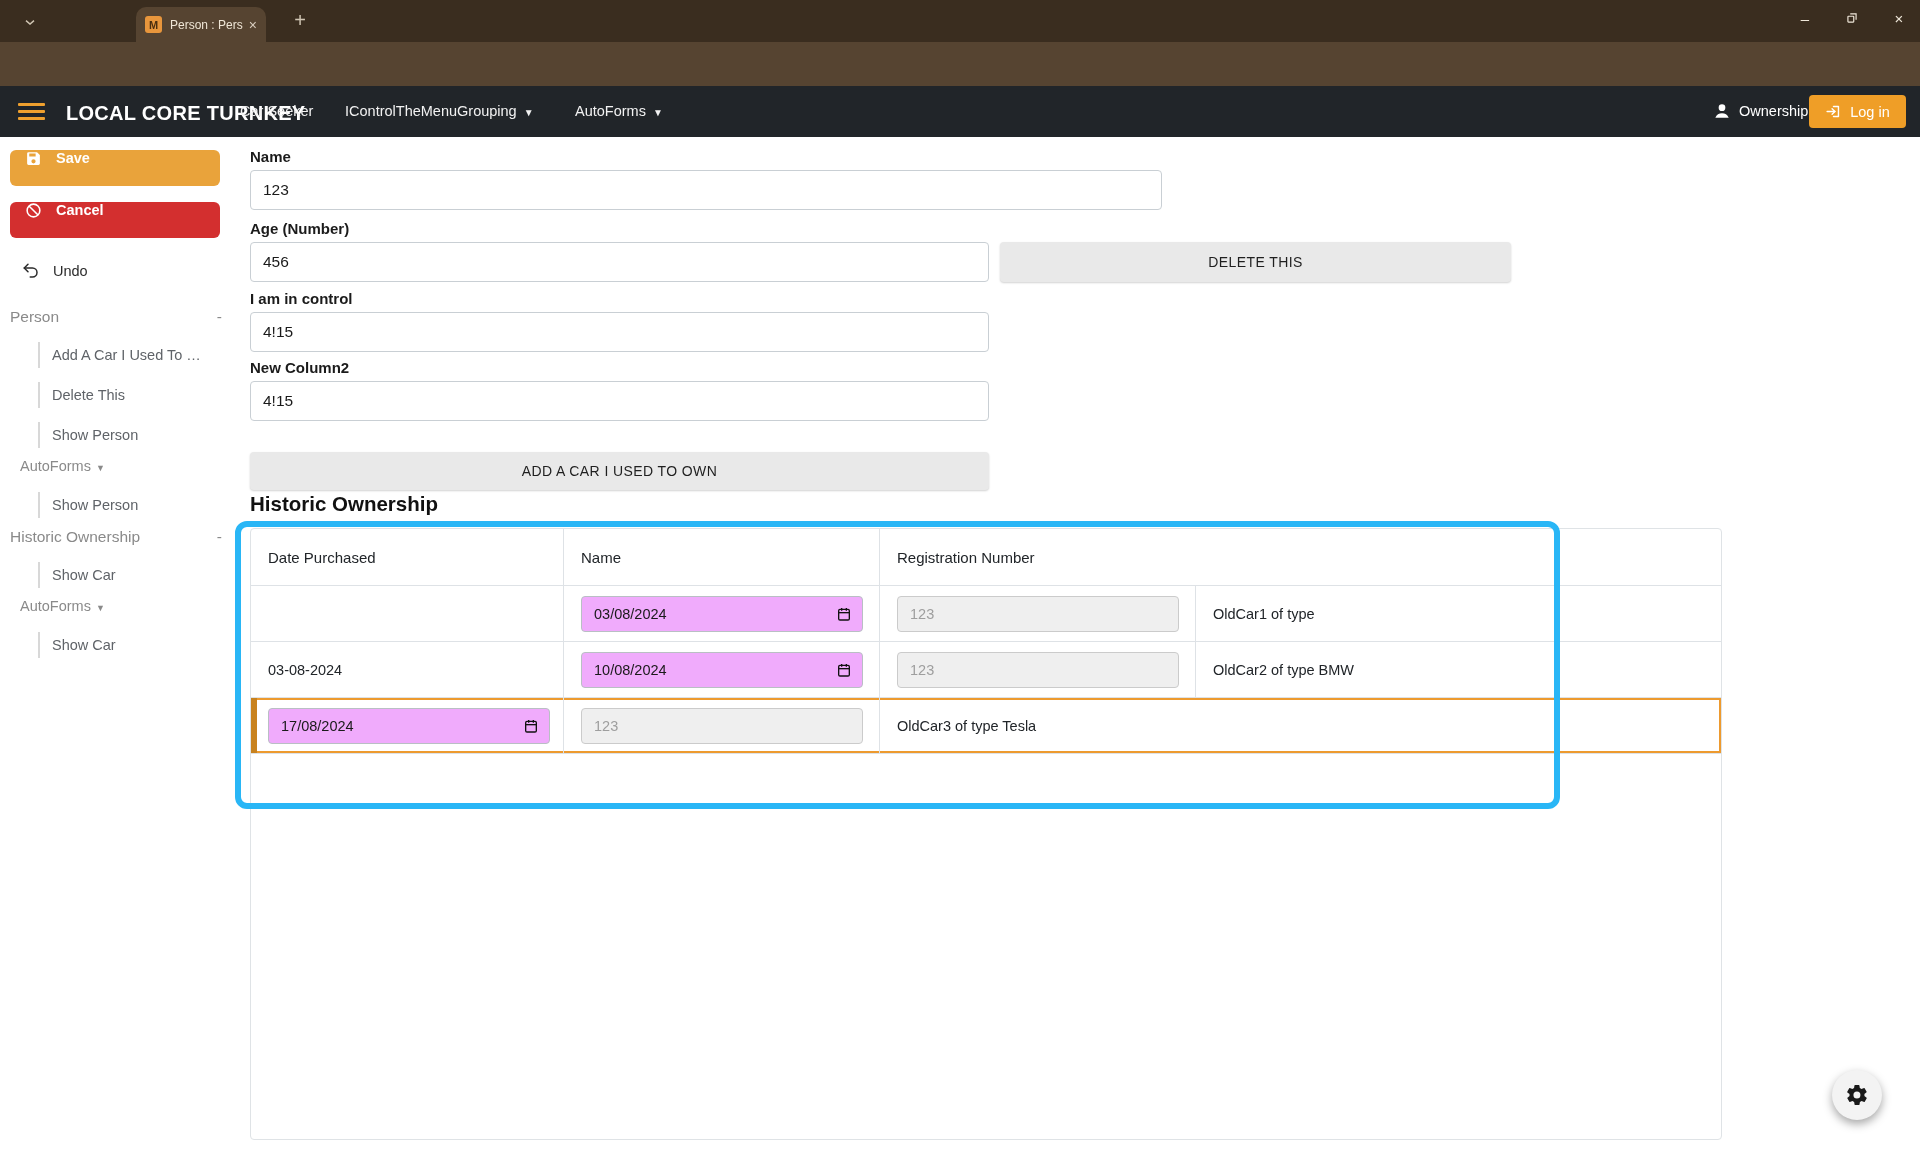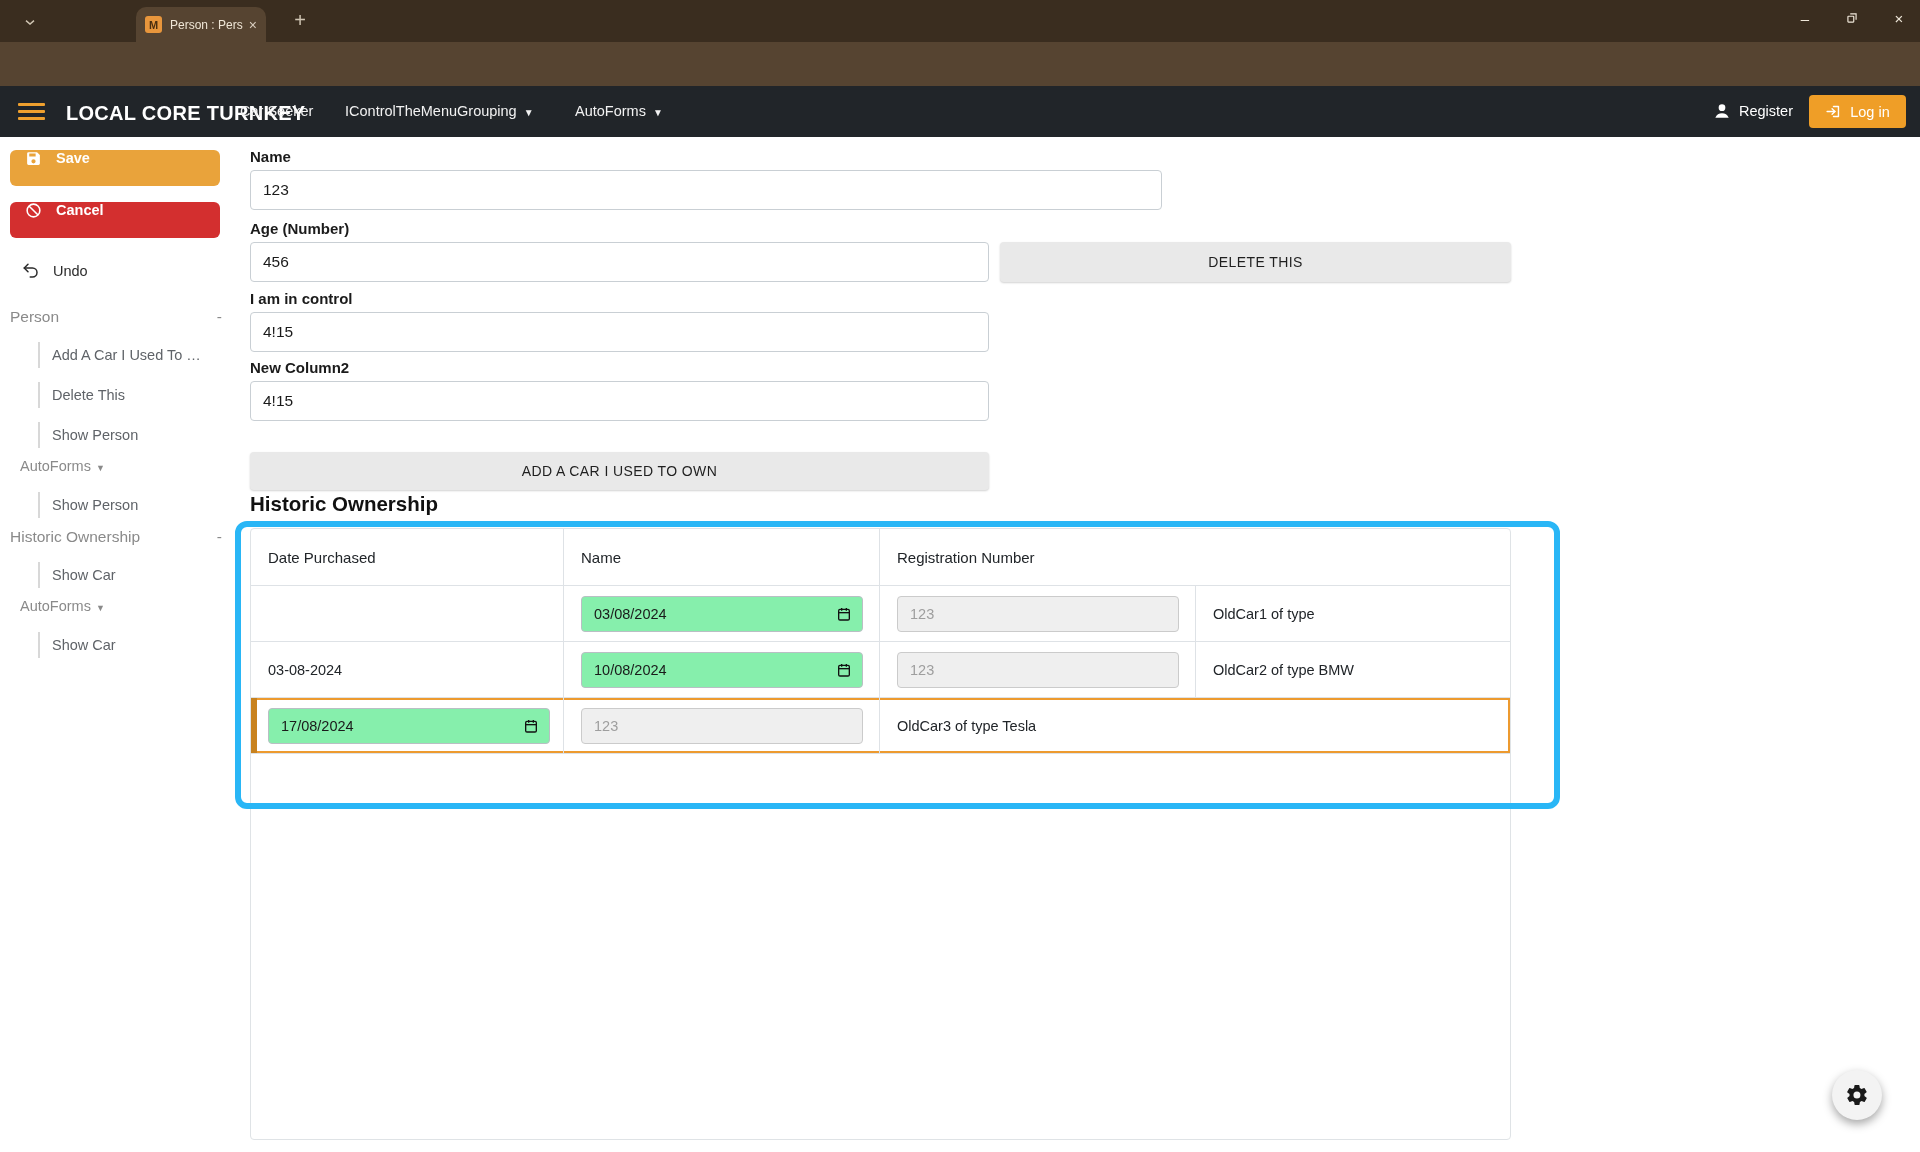--- a/index.html
+++ b/index.html
@@ -59,32 +59,32 @@
   
   .flabel { position:absolute; font-size:15px; font-weight:bold; color:#1b1b1b; }
   .finput { position:absolute; height:40px; border:1px solid #c9cfd4; border-radius:4px;
     padding:0 12px; font-size:15.5px; color:#1a1a1a; background:#fff; font-family:"Liberation Sans",sans-serif; }
   .gray-btn { position:absolute; background:#E9E9E9; border:none; border-radius:4px; color:#1f1f1f;
     font-size:14px; font-weight:500; letter-spacing:.4px; box-shadow:0 1px 2px rgba(0,0,0,.18);
     font-family:"Liberation Sans",sans-serif; }
   .section-title { position:absolute; left:250px; top:492px; font-size:20.5px; font-weight:bold; color:#111; }
 
   
-  .card { position:absolute; left:250px; top:528px; width:1261px; height:612px; background:#fff;
+  .card { position:absolute; left:250px; top:528px; width:1472px; height:612px; background:#fff;
     border:1px solid #dfe3e6; border-radius:4px; }
   .cyan-box { position:absolute; left:235px; top:521px; width:1325px; height:288px;
     border:6px solid #29B6F6; border-radius:12px; pointer-events:none; }
   .trow { display:grid; grid-template-columns:313px 316px 316px 315px; position:relative; }
   .thead { height:57px; border-bottom:1px solid #dee2e6; }
   .tdata { height:56px; border-bottom:1px solid #dee2e6; }
   .cell { display:flex; align-items:center; padding-left:17px; font-size:14.5px; color:#212529;
     border-right:1px solid #dee2e6; overflow:hidden;}
   .cell:last-child { border-right:none; }
   .thead .cell { font-weight:500; font-size:15px; }
-  .date-input { width:282px; height:36px; border:1px solid #b9bfc4; border-radius:4px; background:#86efac;
+  .date-input { width:282px; height:36px; border:1px solid #b9bfc4; border-radius:4px; background:#f0abfc;
     display:flex; align-items:center; padding:0 10px 0 12px; font-size:14.5px; color:#1a1a1a; }
   .date-input span { flex:1; }
   .ro-input { width:282px; height:36px; border:1px solid #cbcbcb; border-radius:4px; background:#efefef;
     color:#9e9e9e; font-size:14.5px; padding:0 12px; font-family:"Liberation Sans",sans-serif; }
   .hl { box-shadow:inset 0 0 0 2px #ED9A2F; }
   .hl::before { content:""; position:absolute; left:0; top:0; width:6px; height:100%; background:#C8821F; }
 
   
   .fab { position:absolute; left:1832px; top:1070px; width:50px; height:50px; border-radius:50%;
     background:#f3f3f3; box-shadow:0 4px 10px rgba(0,0,0,.35); display:flex; align-items:center; justify-content:center; }
@@ -159,21 +159,21 @@
     </div>
   <div class="brand">LOCAL CORE TURNKEY</div>
   <div class="navitem" style="left:240px;"><span>Car Seeker</span></div>
   <div class="navitem" style="left:345px;"><span>IControlTheMenuGrouping</span><span class="caret">▼</span></div>
   <div class="navitem" style="left:575px;"><span>AutoForms</span><span class="caret">▼</span></div>
   <div class="register">
     <svg width="20" height="20" viewBox="0 0 24 24" fill="#fff">
         <circle cx="12" cy="8" r="4"></circle>
         <path d="M4 20c1.4-3.6 4.4-5.3 8-5.3s6.6 1.7 8 5.3z"></path>
       </svg>
-    <span>Register</span>
+    <span>Ownership</span>
   </div>
   <div class="login-btn">
     <svg width="17" height="17" viewBox="0 0 24 24" fill="none" stroke="#fff" stroke-width="2" stroke-linecap="round" stroke-linejoin="round">
         <path d="M12 5h7v14h-7"></path>
         <path d="M3 12h11"></path>
         <path d="M10 8l4 4-4 4"></path>
       </svg>
     <span>Log in</span>
   </div>
 </div>

